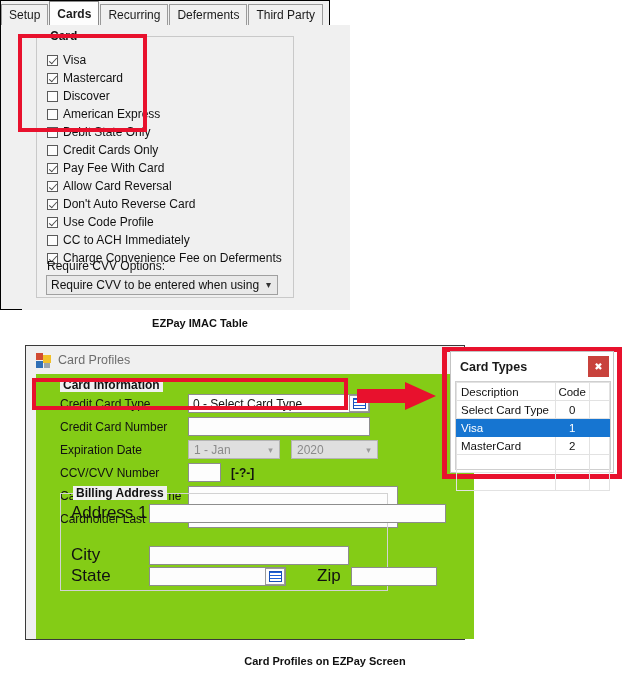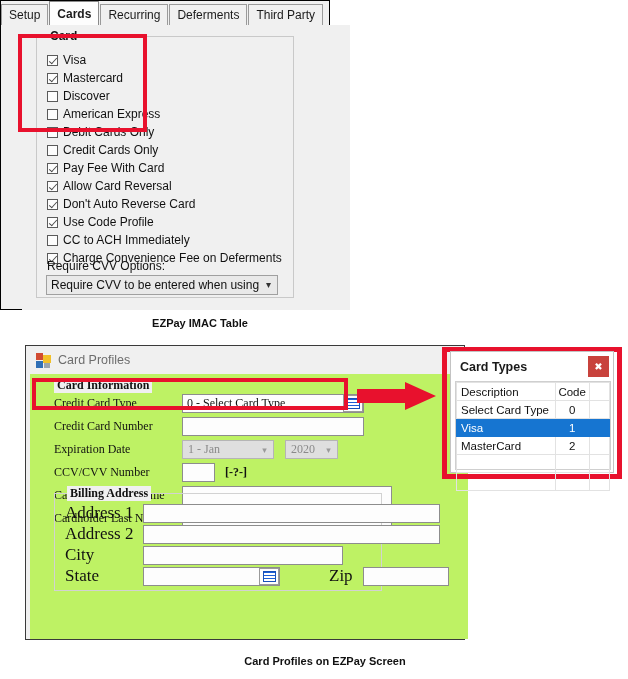--- a/index.html
+++ b/index.html
@@ -165,24 +165,23 @@
   }
   .vs-icon .q1 { left: 0; top: 0; width: 7px; height: 7px; background: #d14b32; }
   .vs-icon .q2 { left: 7px; top: 2px; width: 8px; height: 8px; background: #f2c029; }
   .vs-icon .q3 { left: 0; top: 8px; width: 7px; height: 7px; background: #2f6fb5; }
   .vs-icon .q4 { left: 8px; top: 10px; width: 6px; height: 5px; background: #9aa4ad; }
   .profiles-title {
     font-size: 12.5px; color: #6d6d6d;
   }
 
   .profiles-body {
-    position: absolute; left: 4px; top: 28px;
+    position: absolute; left: 10px; top: 28px;
     width: 100%; height: 265px;
-    background: #bef264;
-    font-family: Liberation Serif, serif;
+    background: #84cc16;
   }
   .card-info-group {
     position: absolute; left: 10px; top: 4px;
     width: 420px; height: 222px;
     box-sizing: border-box;
   }
   .card-info-title {
     position: absolute; left: 14px; top: 0px;
     font-size: 12px; font-weight: bold; color: #111;
     background: #f0f0f0; padding: 0 3px;
@@ -357,21 +356,21 @@
           <div class="cb-row">
             <span class="cb-box"></span>
             <span>Discover</span>
           </div>
           <div class="cb-row">
             <span class="cb-box"></span>
             <span>American Express</span>
           </div>
           <div class="cb-row">
             <span class="cb-box"></span>
-            <span>Debit Cards Only</span>
+            <span>Debit State Only</span>
           </div>
           <div class="cb-row">
             <span class="cb-box"></span>
             <span>Credit Cards Only</span>
           </div>
           <div class="cb-row">
             <span class="cb-box checked"></span>
             <span>Pay Fee With Card</span>
           </div>
           <div class="cb-row">
@@ -438,21 +437,21 @@
           <span class="flabel">Credit Card Number</span>
           <span class="ftext" style="width:182px;"></span>
         </div>
 
         <div class="frow" style="left:14px; top:62px;">
           <span class="flabel">Expiration Date</span>
           <span class="combo-dis" style="width:92px;">
             <span>1 - Jan</span>
             <span class="arr">▾</span>
           </span>
-          <span class="combo-dis" style="width:53px; margin-left:11px;">
+          <span class="combo-dis" style="width:87px; margin-left:11px;">
             <span>2020</span>
             <span class="arr">▾</span>
           </span>
         </div>
 
         <div class="frow" style="left:14px; top:85px;">
           <span class="flabel">CCV/CVV Number</span>
           <span class="ftext" style="width:33px;"></span>
           <span class="cvv-hint">[-?-]</span>
         </div>
@@ -469,37 +468,33 @@
       </div>
 
       <div class="billing-group">
         <div class="billing-title">Billing Address</div>
 
         <div class="brow" style="left:10px; top:9px;">
           <span class="blabel">Address 1</span>
           <span class="ftext" style="width:297px;"></span>
         </div>
 
-        <div class="brow" style="left:10px; top:30px;">
-          <span class="blabel">Address 2</span>
-          <span class="ftext" style="width:297px;"></span>
-        </div>
 
         <div class="brow" style="left:10px; top:51px;">
           <span class="blabel">City</span>
           <span class="ftext" style="width:200px;"></span>
         </div>
 
         <div class="brow" style="left:10px; top:72px;">
           <span class="blabel">State</span>
           <span class="ftext" style="width:137px;"></span>
           <span class="picker-btn">
             <span class="picker-glyph"></span>
           </span>
-          <span style="margin-left:50px;">Zip</span>
+          <span style="margin-left:32px;">Zip</span>
           <span class="ftext" style="width:86px; margin-left:10px;"></span>
         </div>
       </div>
     </div>
   </div>
 
   <div class="red-rect" id="redbox-cct"></div>
 
   <div class="arrow-wrap">
     <svg width="80" height="30" viewBox="0 0 80 30">

